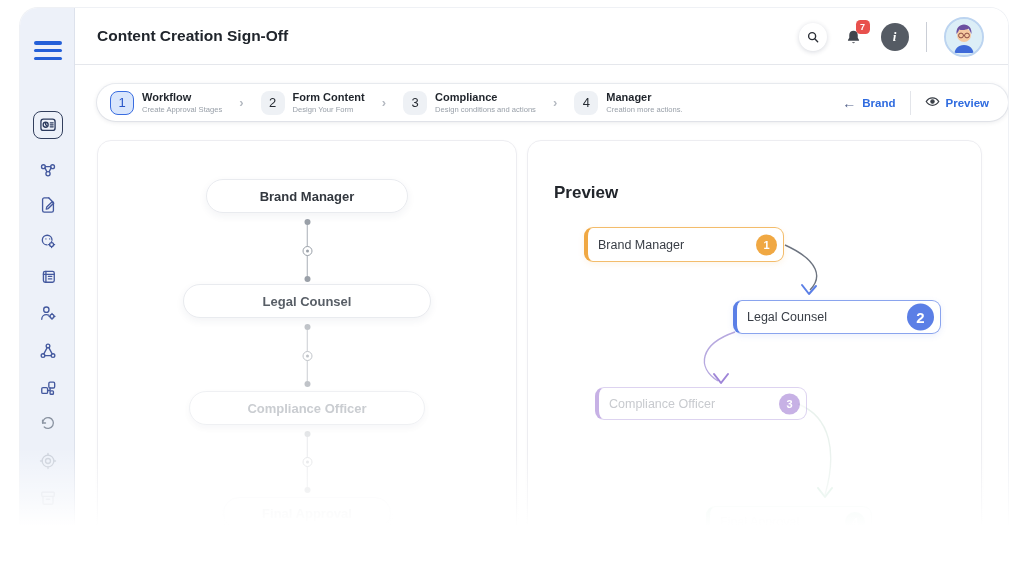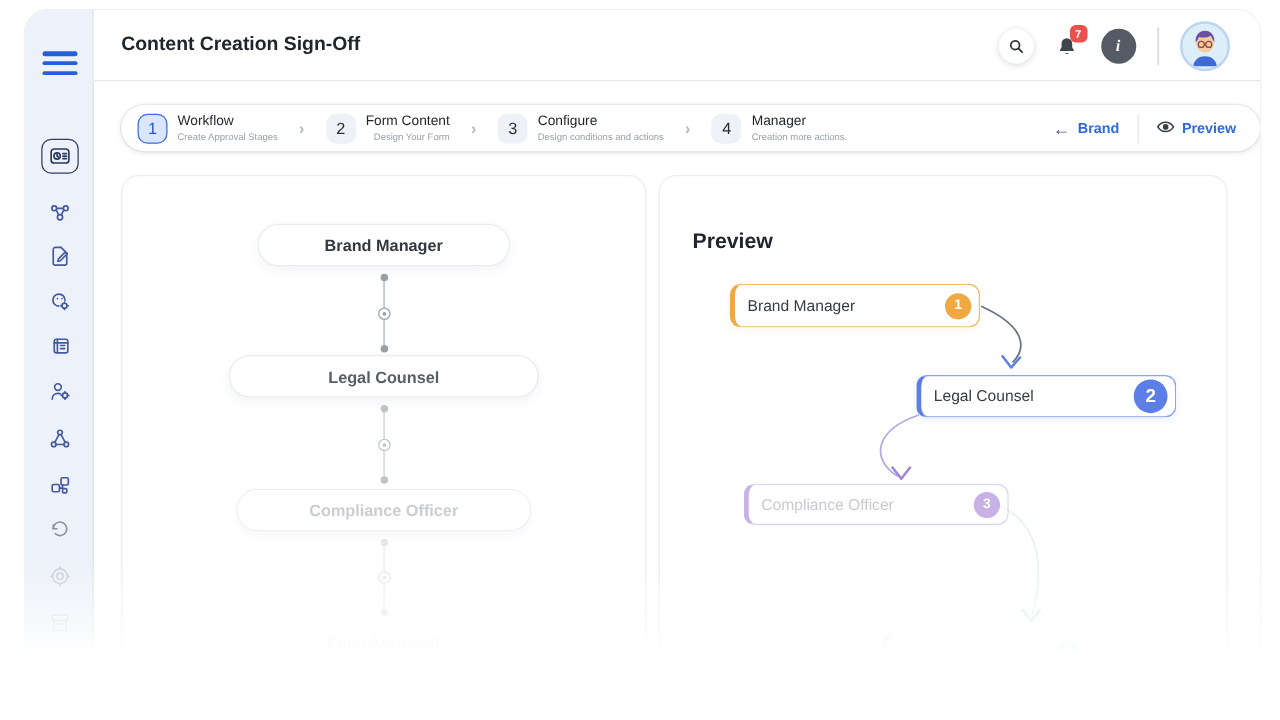--- a/index.html
+++ b/index.html
@@ -45,22 +45,22 @@
 
   
   .stepper { position:absolute; left:77px; top:76px; width:911px; height:37px; background:#fff;
              border-radius:19px; box-shadow:0 1px 5px rgba(25,35,60,.12), 0 0 0 1px rgba(235,237,242,.8);
              display:flex; align-items:center; padding:0 5px 0 13px; }
   .step { display:flex; align-items:center; gap:8px; cursor:pointer; }
   .step-num { width:24px; height:24px; border-radius:8px; background:#eef1f5; color:#272c33;
               font-size:13px; font-weight:500; display:flex; align-items:center; justify-content:center; }
   .step.active .step-num { background:#d9e6fc; border:1.6px solid #3a6de0; color:#2856c8; }
   .step-texts { display:flex; flex-direction:column; line-height:1.25; }
-  .step-label { font-size:11px; font-weight:400; color:#1f242b; }
-  .step-sub { font-size:7.6px; color:#99a0a9;text-align:right; }
+  .step-label { font-size:11px; font-weight:700; color:#1f242b; }
+  .step-sub { font-size:7.6px; color:#99a0a9; }
   .chevron { color:#b4b9c1; font-size:13px; font-weight:700; margin:0 17px; }
   .back-link { margin-left:auto; display:flex; align-items:center; gap:6px; color:#2f6bdf;
                font-size:11.5px; font-weight:600; cursor:pointer; }
   .back-arrow { color:#51608a; font-size:14px; }
   .step-divider { width:1px; height:24px; background:#e3e5ea; margin:0 14px; }
   .preview-btn { display:flex; align-items:center; gap:6px; color:#2f6bdf; font-size:11.5px;
                  font-weight:600; cursor:pointer; padding-right:14px; }
   .eye-ic svg { width:15px; height:11px; }
 
   
@@ -245,21 +245,21 @@
       <div class="step-num">2</div>
       <div class="step-texts">
         <span class="step-label">Form Content</span>
         <span class="step-sub">Design Your Form</span>
       </div>
     </div>
     <span class="chevron">›</span>
     <div class="step">
       <div class="step-num">3</div>
       <div class="step-texts">
-        <span class="step-label">Configure</span>
+        <span class="step-label">Compliance</span>
         <span class="step-sub">Design conditions and actions</span>
       </div>
     </div>
     <span class="chevron">›</span>
     <div class="step">
       <div class="step-num">4</div>
       <div class="step-texts">
         <span class="step-label">Manager</span>
         <span class="step-sub">Creation more actions.</span>
       </div>

